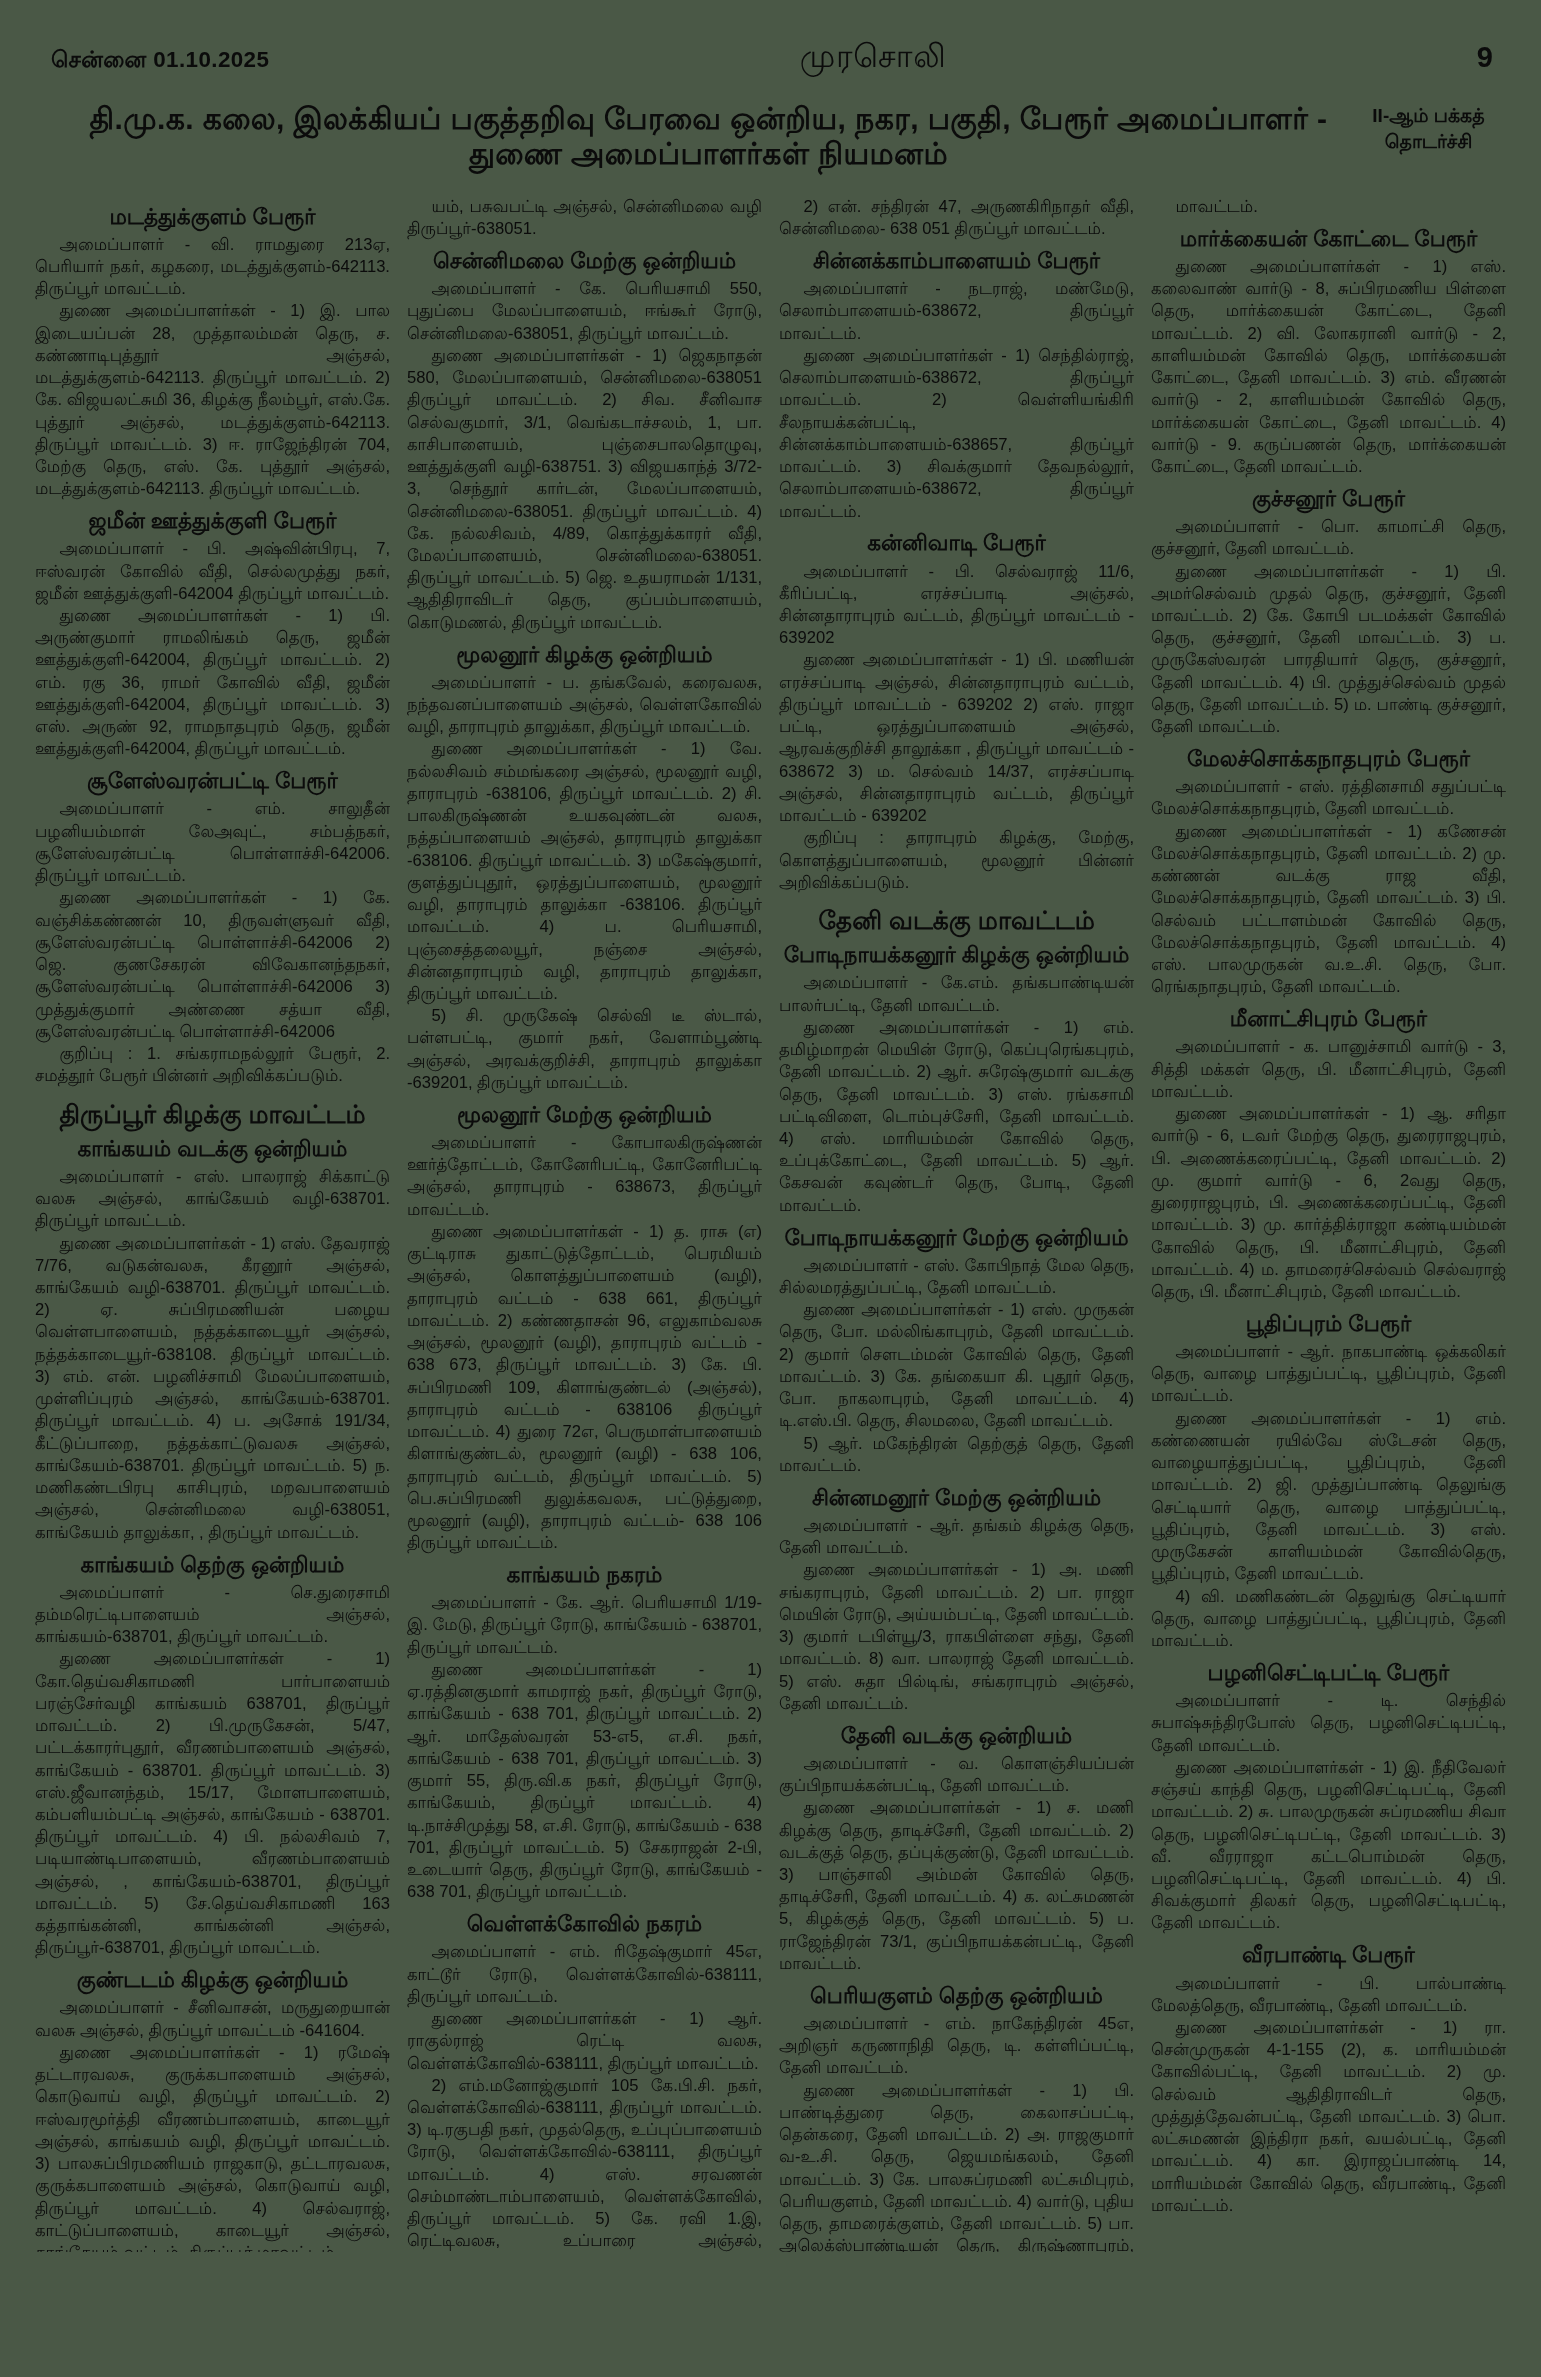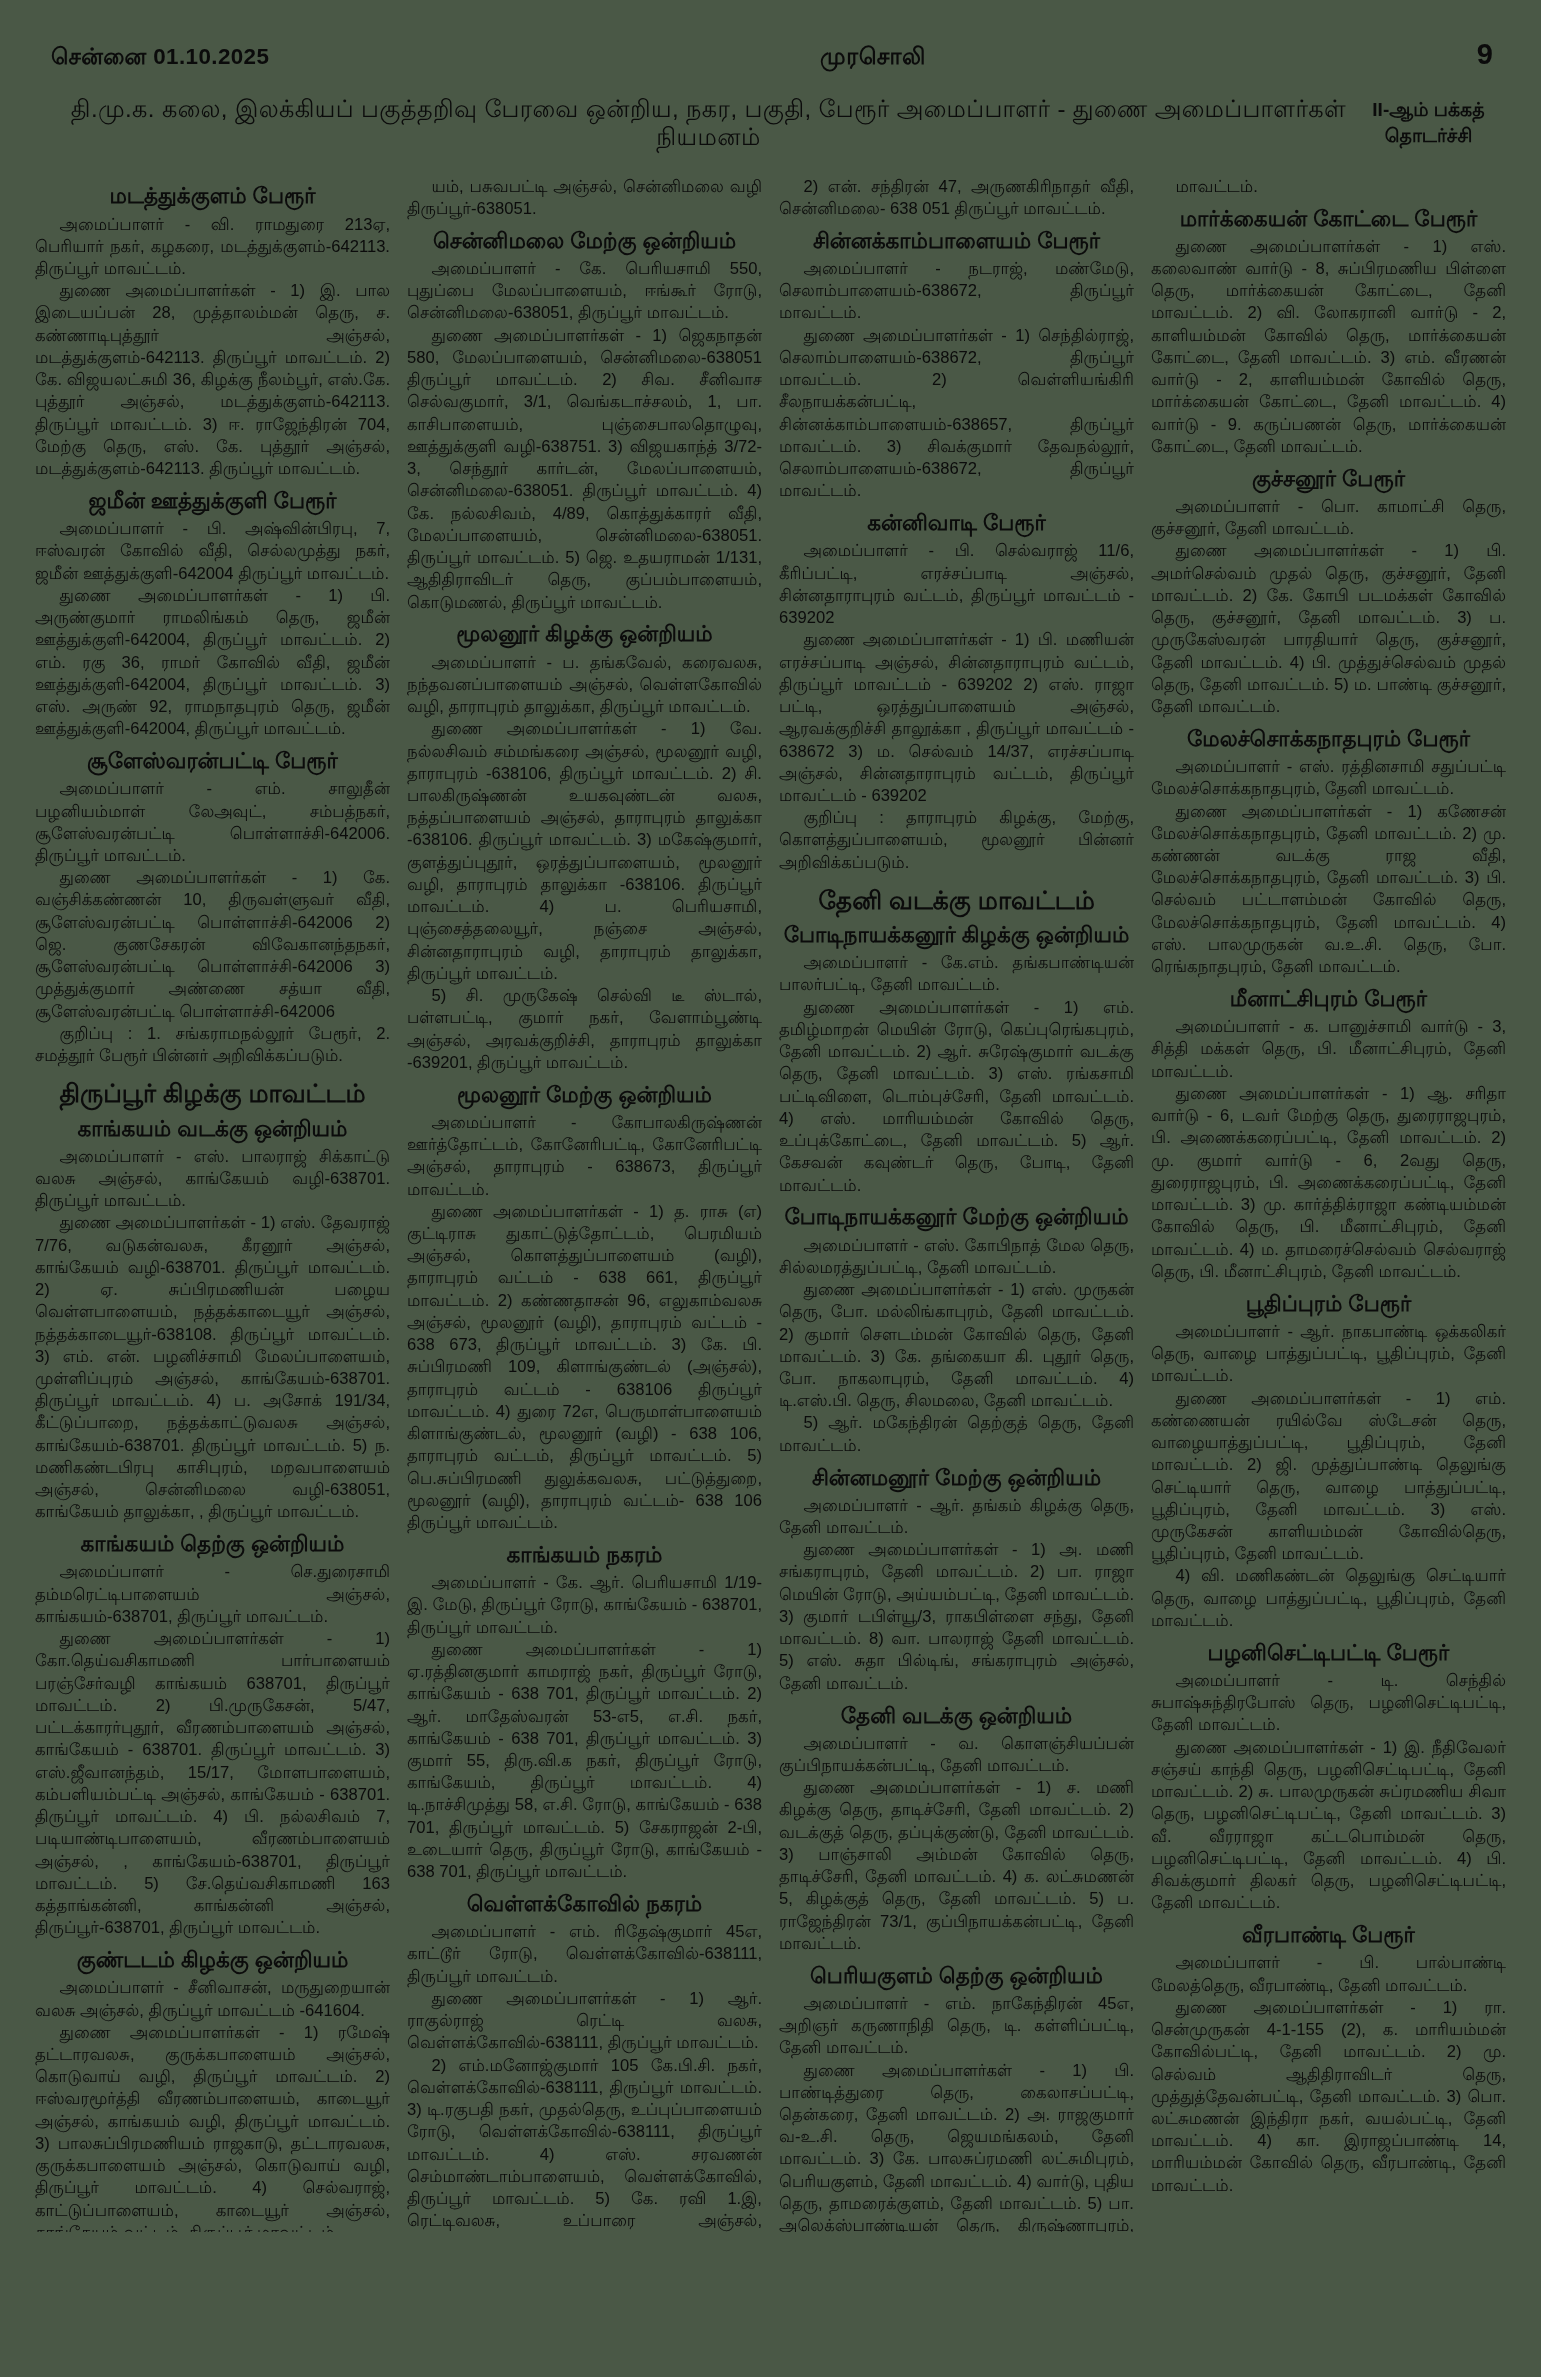--- a/index.html
+++ b/index.html
@@ -9,28 +9,28 @@
     font-family:"Liberation Sans",sans-serif;
     color:#0b0b0b;
     overflow:hidden;
   }
   .page{position:relative;width:1541px;height:2023px;}
   .header-row{
     display:flex;justify-content:space-between;align-items:baseline;
     padding:38px 48px 0 51px;
   }
   .city-date{font-size:22.4px;font-weight:bold;letter-spacing:0.4px;}
-  .masthead{font-size:23px;font-weight:bold;letter-spacing:0.7px;}
+  .masthead{font-size:32px;font-weight:normal;letter-spacing:0.7px;}
   .page-number{font-size:29px;font-weight:bold;}
   .headline-row{
     display:flex;align-items:flex-start;
     padding:21.6px 42px 0 69px;
   }
   .headline{
-    flex:1;text-align:center;font-size:24px;font-weight:normal;line-height:1.18;
+    flex:1;text-align:center;font-size:30px;font-weight:bold;line-height:1.18;
     letter-spacing:0.4px;
   }
   .continuation-note{
     width:141px;margin-left:10px;margin-top:2.9px;
     text-align:center;font-size:19px;font-weight:bold;line-height:1.35;
   }
   .columns{
     display:flex;gap:17px;
     padding:24.5px 35px 0 35px;
     height:2056px;overflow:hidden;

